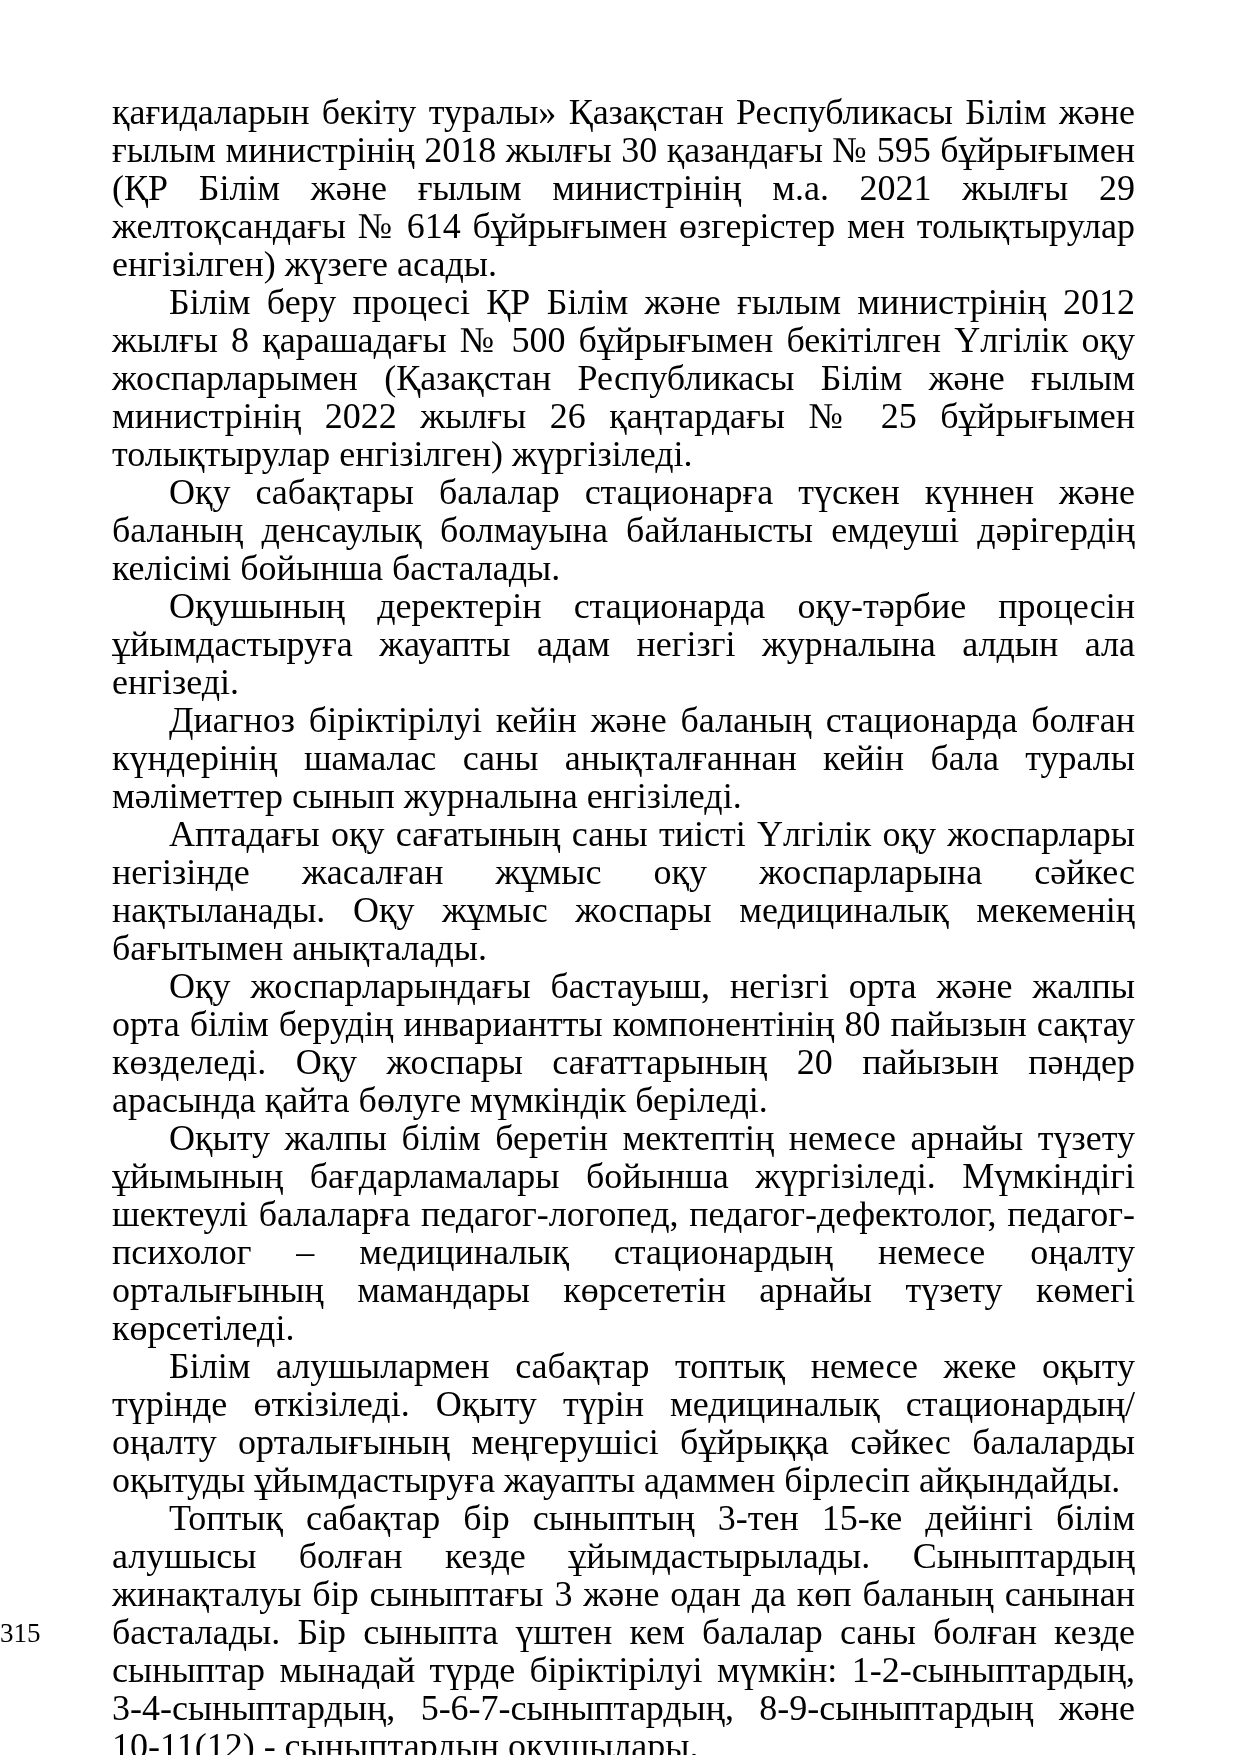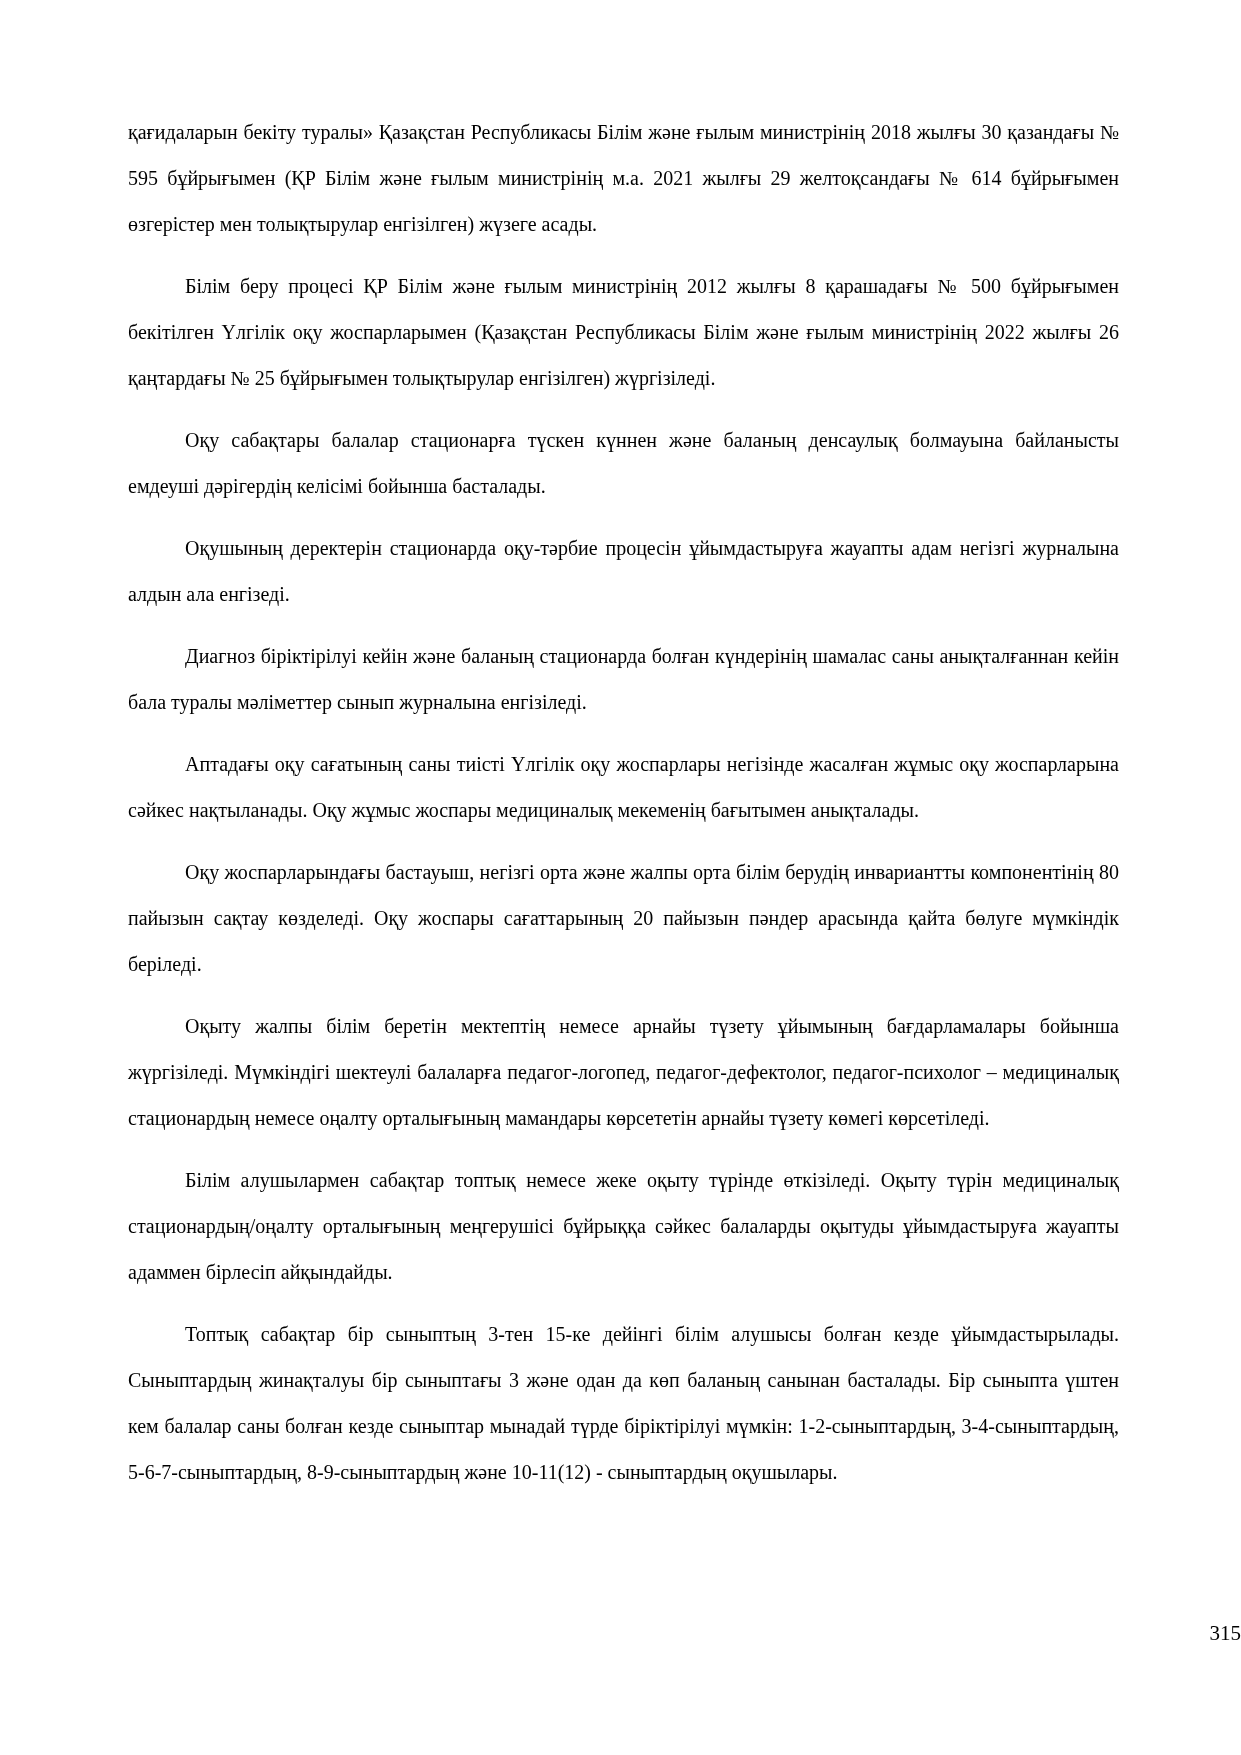--- a/index.html
+++ b/index.html
@@ -20,37 +20,37 @@
     inset: 0;
     background: #ffffff;
   }
   .content {
     position: absolute;
     left: 112px;
     top: 93px;
     width: 1023px;
   }
   .content p {
-    margin: 16px;
+    margin: 0;
     padding: 0;
-    font-size: 20px;
-    line-height: 46px;
+    font-size: 36px;
+    line-height: 38px;
     text-align: justify;
     text-indent: 57px;
   }
   .content p.no-indent {
     text-indent: 0;
   }
   .footer {
     position: absolute;
     left: 0;
     top: 1616px;
     width: 100%;
-    text-align: right;
-    font-size: 21px;
+    text-align: left;
+    font-size: 27px;
     line-height: 34px;
   }
 </style>
 </head>
 <body>
 
 <div class="page">
   <div class="content">
     <p class="no-indent">қағидаларын бекіту туралы» Қазақстан Республикасы Білім және ғылым министрінің 2018 жылғы 30 қазандағы № 595 бұйрығымен (ҚР Білім және ғылым министрінің м.а. 2021 жылғы 29 желтоқсандағы № 614 бұйрығымен өзгерістер мен толықтырулар енгізілген) жүзеге асады.</p>
     <p>Білім беру процесі ҚР Білім және ғылым министрінің 2012 жылғы 8 қарашадағы № 500 бұйрығымен бекітілген Үлгілік оқу жоспарларымен (Қазақстан Республикасы Білім және ғылым министрінің 2022 жылғы 26 қаңтардағы № 25 бұйрығымен толықтырулар енгізілген) жүргізіледі.</p>

